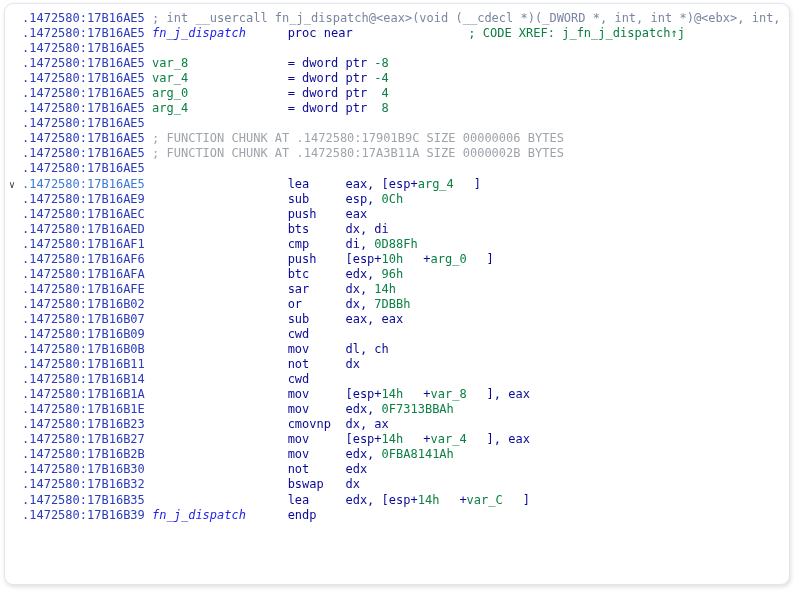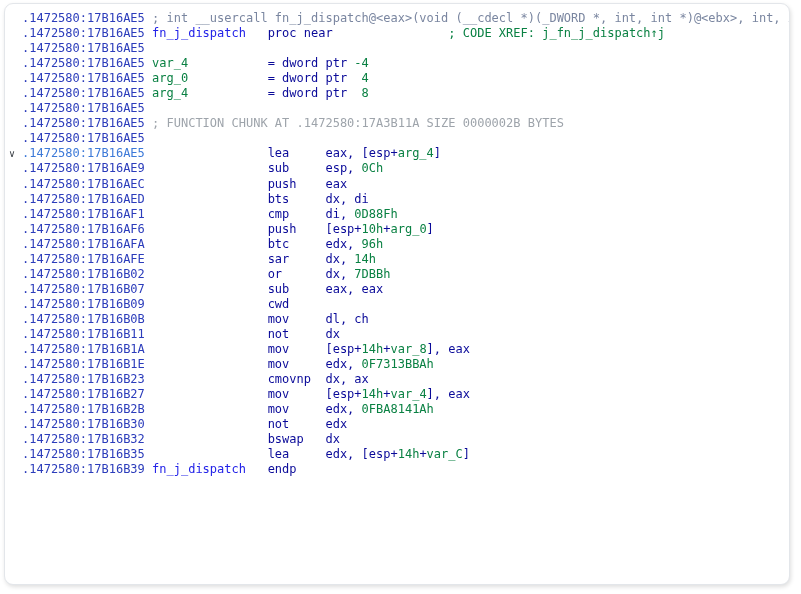--- a/index.html
+++ b/index.html
@@ -11,53 +11,56 @@
          border-radius:9px;
          box-shadow:1px 2px 4px rgba(0,0,0,0.13);
          padding:7px 0 0 4px;
          overflow:hidden;}
   .listing{width:100%;height:100%;}
   .line{white-space:pre;font-size:12px;line-height:15.05px;height:15.05px;}
   .g{display:inline-block;width:13px;color:var(--marker,#3a3f45);
      font-size:10px;vertical-align:baseline;}
   .s-a {color:var(--address,#2b3cbb);}
   .s-ca{color:var(--address_current,#3c79d8);}
-  .s-n {color:var(--name,#2222e8);}
-  .s-k {color:var(--keyword,#0a0a99);}
+  .s-n {color:var(--name,#2222e8);font-style:italic;}
+  .s-k {color:var(--keyword,#0a0a99);margin-left:20px;}
   .s-g {color:var(--value,#0a8143);}
   .s-c {color:var(--comment,#9ea4ab);}
   .s-p {color:var(--prototype,#7a86a0);}
 </style>
 </head>
 <body>
 
 <div class="frame">
   <div class="listing">
       <div class="line"><span class="g"></span><span class="s-a">.1472580:17B16AE5 </span><span class="s-p">; int __usercall fn_j_dispatch@&lt;eax&gt;(void (__cdecl *)(_DWORD *, int, int *)@&lt;ebx&gt;, int, int</span></div>
       <div class="line"><span class="g"></span><span class="s-a">.1472580:17B16AE5 </span><span class="s-n">fn_j_dispatch</span><span class="s-k">   proc near</span><span class="s-g">                ; CODE XREF: j_fn_j_dispatch↑j</span></div>
       <div class="line"><span class="g"></span><span class="s-a">.1472580:17B16AE5 </span></div>
+      <div class="line"><span class="g"></span><span class="s-a">.1472580:17B16AE5 </span><span class="s-g">var_8</span><span class="s-k">           = dword ptr </span><span class="s-g">-8</span></div>
       <div class="line"><span class="g"></span><span class="s-a">.1472580:17B16AE5 </span><span class="s-g">var_4</span><span class="s-k">           = dword ptr </span><span class="s-g">-4</span></div>
       <div class="line"><span class="g"></span><span class="s-a">.1472580:17B16AE5 </span><span class="s-g">arg_0</span><span class="s-k">           = dword ptr  </span><span class="s-g">4</span></div>
       <div class="line"><span class="g"></span><span class="s-a">.1472580:17B16AE5 </span><span class="s-g">arg_4</span><span class="s-k">           = dword ptr  </span><span class="s-g">8</span></div>
       <div class="line"><span class="g"></span><span class="s-a">.1472580:17B16AE5 </span></div>
+      <div class="line"><span class="g"></span><span class="s-a">.1472580:17B16AE5 </span><span class="s-c">; FUNCTION CHUNK AT .1472580:17901B9C SIZE 00000006 BYTES</span></div>
       <div class="line"><span class="g"></span><span class="s-a">.1472580:17B16AE5 </span><span class="s-c">; FUNCTION CHUNK AT .1472580:17A3B11A SIZE 0000002B BYTES</span></div>
       <div class="line"><span class="g"></span><span class="s-a">.1472580:17B16AE5 </span></div>
       <div class="line"><span class="g">∨</span><span class="s-ca">.1472580:17B16AE5 </span><span class="s-k">                lea     eax, [esp+</span><span class="s-g">arg_4</span><span class="s-k">]</span></div>
       <div class="line"><span class="g"></span><span class="s-a">.1472580:17B16AE9 </span><span class="s-k">                sub     esp, </span><span class="s-g">0Ch</span></div>
       <div class="line"><span class="g"></span><span class="s-a">.1472580:17B16AEC </span><span class="s-k">                push    eax</span></div>
       <div class="line"><span class="g"></span><span class="s-a">.1472580:17B16AED </span><span class="s-k">                bts     dx, di</span></div>
       <div class="line"><span class="g"></span><span class="s-a">.1472580:17B16AF1 </span><span class="s-k">                cmp     di, </span><span class="s-g">0D88Fh</span></div>
       <div class="line"><span class="g"></span><span class="s-a">.1472580:17B16AF6 </span><span class="s-k">                push    [esp+</span><span class="s-g">10h</span><span class="s-k">+</span><span class="s-g">arg_0</span><span class="s-k">]</span></div>
       <div class="line"><span class="g"></span><span class="s-a">.1472580:17B16AFA </span><span class="s-k">                btc     edx, </span><span class="s-g">96h</span></div>
       <div class="line"><span class="g"></span><span class="s-a">.1472580:17B16AFE </span><span class="s-k">                sar     dx, </span><span class="s-g">14h</span></div>
       <div class="line"><span class="g"></span><span class="s-a">.1472580:17B16B02 </span><span class="s-k">                or      dx, </span><span class="s-g">7DBBh</span></div>
       <div class="line"><span class="g"></span><span class="s-a">.1472580:17B16B07 </span><span class="s-k">                sub     eax, eax</span></div>
       <div class="line"><span class="g"></span><span class="s-a">.1472580:17B16B09 </span><span class="s-k">                cwd</span></div>
       <div class="line"><span class="g"></span><span class="s-a">.1472580:17B16B0B </span><span class="s-k">                mov     dl, ch</span></div>
       <div class="line"><span class="g"></span><span class="s-a">.1472580:17B16B11 </span><span class="s-k">                not     dx</span></div>
+      <div class="line"><span class="g"></span><span class="s-a">.1472580:17B16B14 </span><span class="s-k">                cwd</span></div>
       <div class="line"><span class="g"></span><span class="s-a">.1472580:17B16B1A </span><span class="s-k">                mov     [esp+</span><span class="s-g">14h</span><span class="s-k">+</span><span class="s-g">var_8</span><span class="s-k">], eax</span></div>
       <div class="line"><span class="g"></span><span class="s-a">.1472580:17B16B1E </span><span class="s-k">                mov     edx, </span><span class="s-g">0F7313BBAh</span></div>
       <div class="line"><span class="g"></span><span class="s-a">.1472580:17B16B23 </span><span class="s-k">                cmovnp  dx, ax</span></div>
       <div class="line"><span class="g"></span><span class="s-a">.1472580:17B16B27 </span><span class="s-k">                mov     [esp+</span><span class="s-g">14h</span><span class="s-k">+</span><span class="s-g">var_4</span><span class="s-k">], eax</span></div>
       <div class="line"><span class="g"></span><span class="s-a">.1472580:17B16B2B </span><span class="s-k">                mov     edx, </span><span class="s-g">0FBA8141Ah</span></div>
       <div class="line"><span class="g"></span><span class="s-a">.1472580:17B16B30 </span><span class="s-k">                not     edx</span></div>
       <div class="line"><span class="g"></span><span class="s-a">.1472580:17B16B32 </span><span class="s-k">                bswap   dx</span></div>
       <div class="line"><span class="g"></span><span class="s-a">.1472580:17B16B35 </span><span class="s-k">                lea     edx, [esp+</span><span class="s-g">14h</span><span class="s-k">+</span><span class="s-g">var_C</span><span class="s-k">]</span></div>
       <div class="line"><span class="g"></span><span class="s-a">.1472580:17B16B39 </span><span class="s-n">fn_j_dispatch</span><span class="s-k">   endp</span></div>
     </div>

